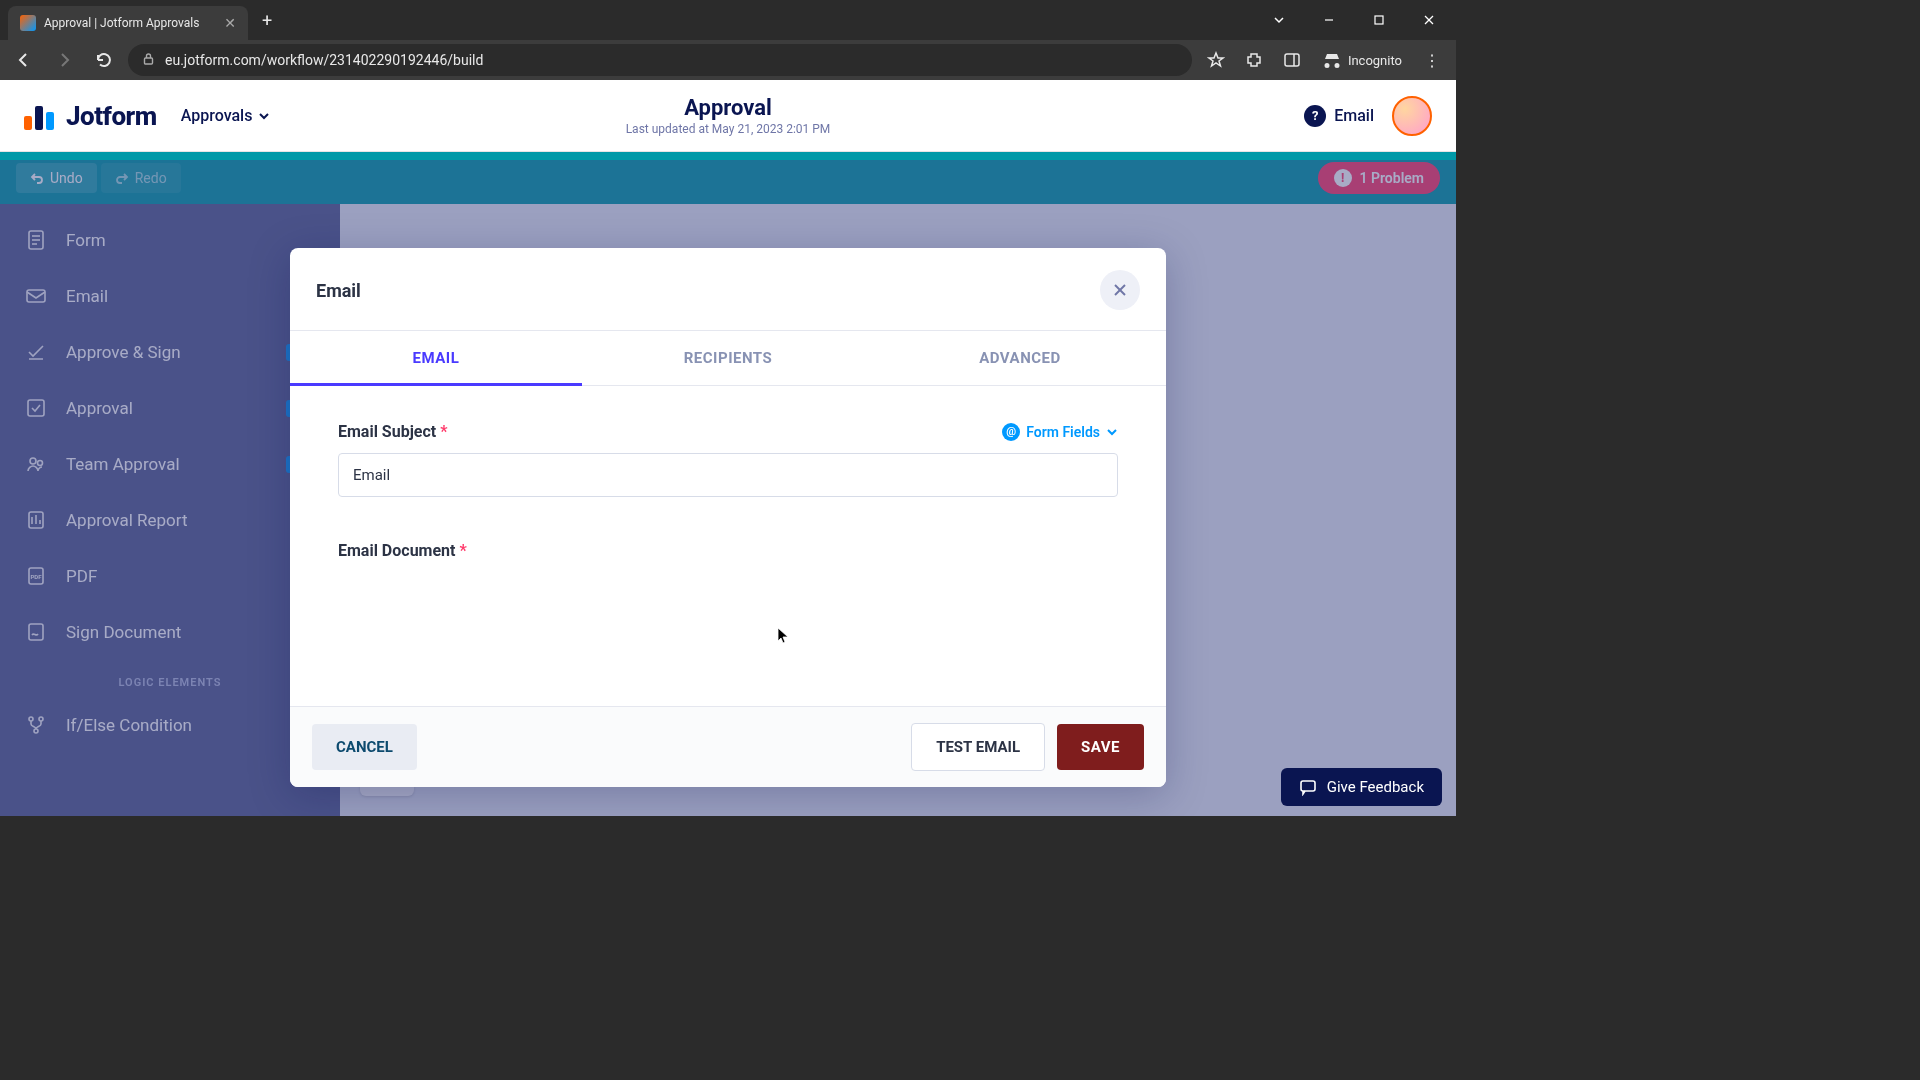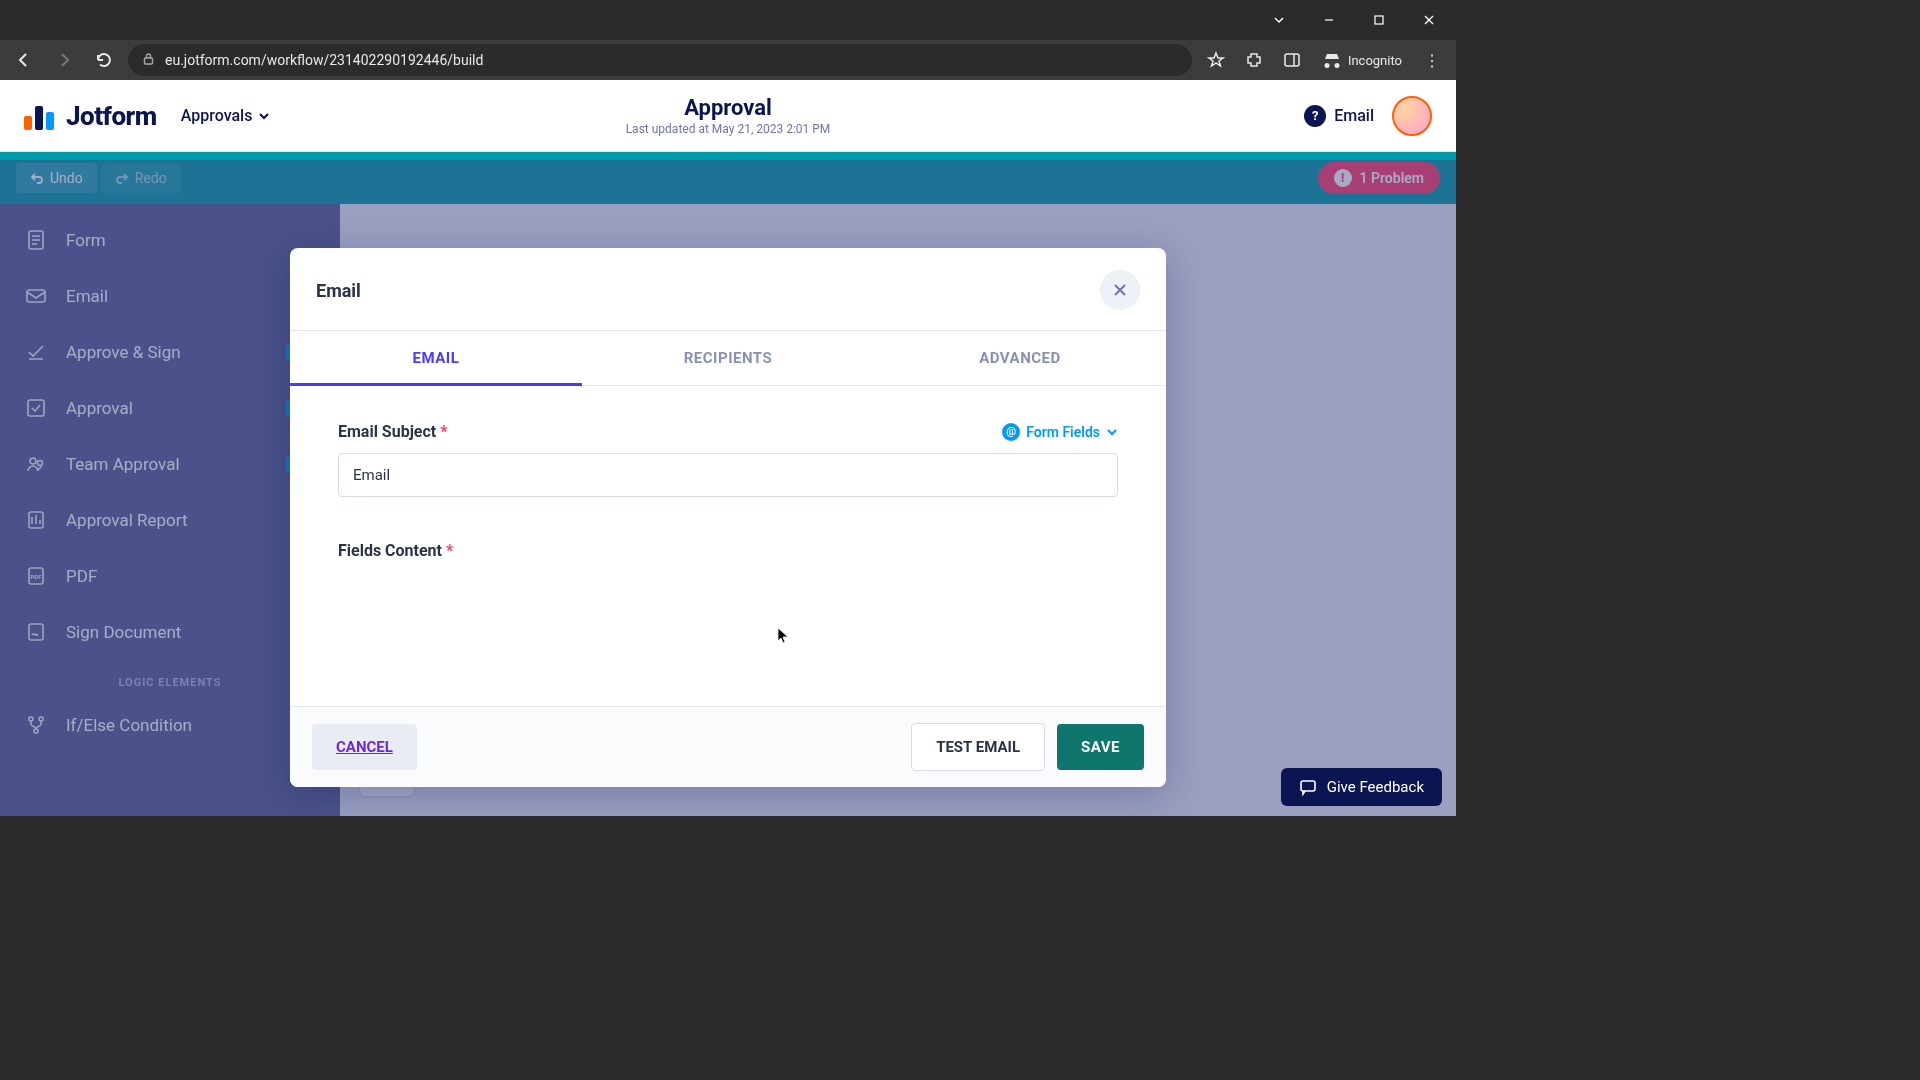--- a/index.html
+++ b/index.html
@@ -80,36 +80,44 @@
 .modal-body { padding: 36px 48px 24px; }
 .field-label { font-size: 16px; font-weight: 700; color: #2c3345; margin-bottom: 12px; display: flex; align-items: center; }
 .req-star { color: #ff3b6b; margin-left: 4px; }
 .form-fields-link { margin-left: auto; color: #09f; font-size: 14px; font-weight: 600; display: flex; align-items: center; gap: 6px; }
 .ff-chip { width: 18px; height: 18px; background: #09f; border-radius: 50%; color: #fff; display: flex; align-items: center; justify-content: center; font-size: 11px; }
 .text-input { width: 100%; border: 1px solid #d7dce8; border-radius: 4px; padding: 12px 14px; font-size: 15px; color: #2c3345; }
 .content-label-row { margin-top: 44px; }
 .content-area { min-height: 110px; }
 .modal-footer { border-top: 1px solid #e5e7ef; padding: 16px 22px; display: flex; align-items: center; gap: 12px; background: #fafbfc; }
 .btn { border: none; border-radius: 4px; padding: 14px 24px; font-size: 15px; font-weight: 700; cursor: pointer; }
-.btn-cancel { background: #e9ecf3; color: #6d28d9; text-decoration: underline; }
+.btn-cancel { background: #e9ecf3; color: #0c4a6e; }
 .btn-spacer { flex: 1; }
 .btn-test { background: #fff; color: #2c3345; border: 1px solid #d7dce8; }
-.btn-save { background: #0f766e; color: #fff; letter-spacing: 0.5px; }
+.btn-save { background: #7f1d1d; color: #fff; letter-spacing: 0.5px; }
 
 
 .feedback-btn { position: absolute; right: 14px; bottom: 10px; background: #0a1551; color: #fff; border-radius: 6px; padding: 10px 18px; font-size: 15px; display: flex; align-items: center; gap: 10px; }
 
 
 .fake-cursor { position: absolute; left: 778px; top: 548px; width: 12px; height: 16px; pointer-events: none; }
 .fake-cursor svg { width: 12px; height: 16px; }
 </style>
 </head>
 <body>
 
 <div class="browser-chrome">
+  <div class="tab-strip">
+    <div class="browser-tab">
+      <div class="tab-favicon"></div>
+      <div class="tab-title">Approval | Jotform Approvals</div>
+      <div class="tab-close">✕</div>
+    </div>
+    <div class="new-tab">+</div>
+  </div>
   <div class="window-controls">
     <div class="win-btn">
         <svg viewBox="0 0 12 12" stroke="#fff" stroke-width="1.5" fill="none">
           <path d="M2 4l4 4 4-4"></path>
         </svg>
       </div>
     <div class="win-btn">
         <svg viewBox="0 0 12 12" stroke="#fff" stroke-width="1.2">
           <line x1="2" y1="6" x2="10" y2="6"></line>
         </svg>
@@ -354,21 +362,21 @@
         <div class="form-fields-link">
           <div class="ff-chip">@</div>
           <span>Form Fields</span>
           <svg width="12" height="12" viewBox="0 0 12 12" stroke="#09f" stroke-width="2" fill="none">
               <path d="M2 4l4 4 4-4"></path>
             </svg>
         </div>
       </div>
       <input class="text-input" value="Email" style="">
       <div class="field-label content-label-row">
-        <span>Fields Content</span>
+        <span>Email Document</span>
         <span class="req-star">*</span>
       </div>
       <div class="content-area"></div>
     </div>
     <div class="modal-footer">
       <button class="btn btn-cancel">CANCEL</button>
       <div class="btn-spacer"></div>
       <button class="btn btn-test">TEST EMAIL</button>
       <button class="btn btn-save">SAVE</button>
     </div>

